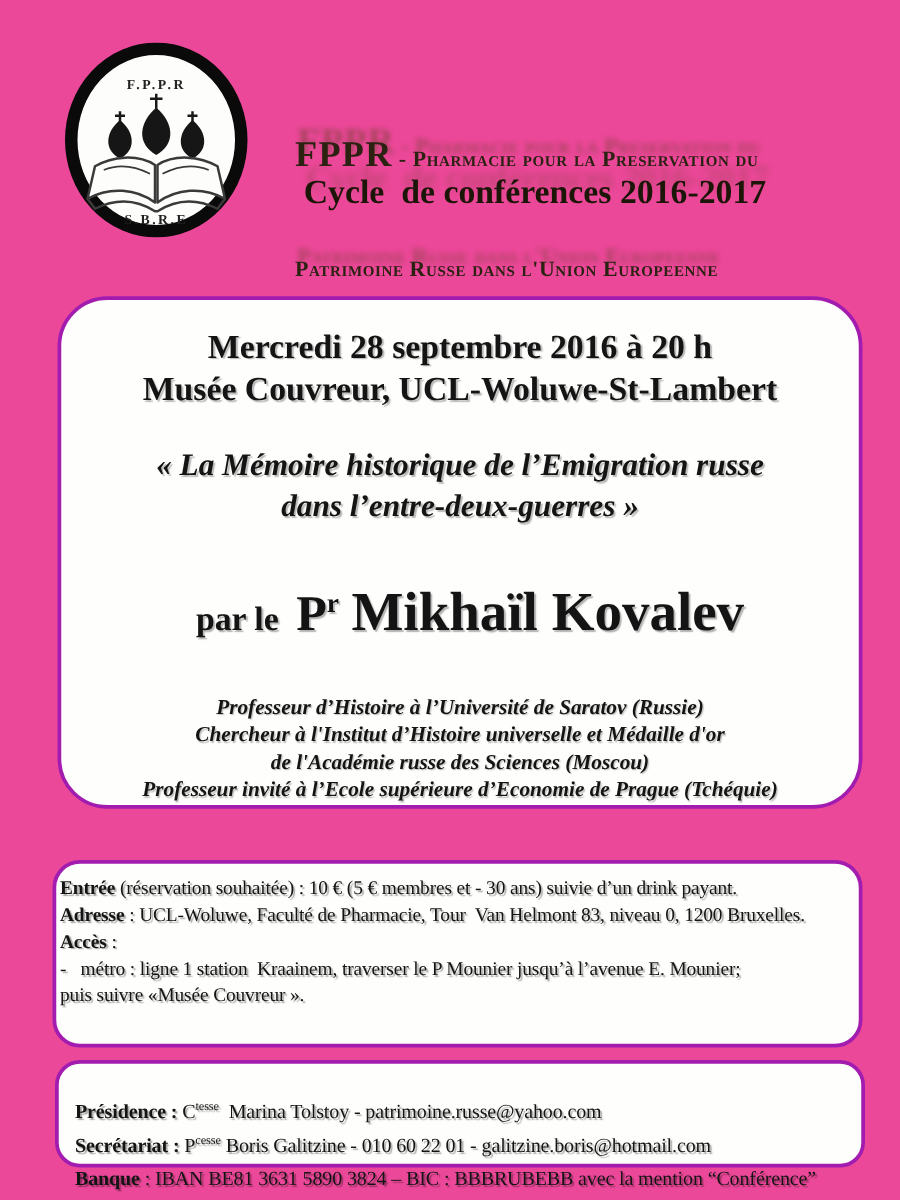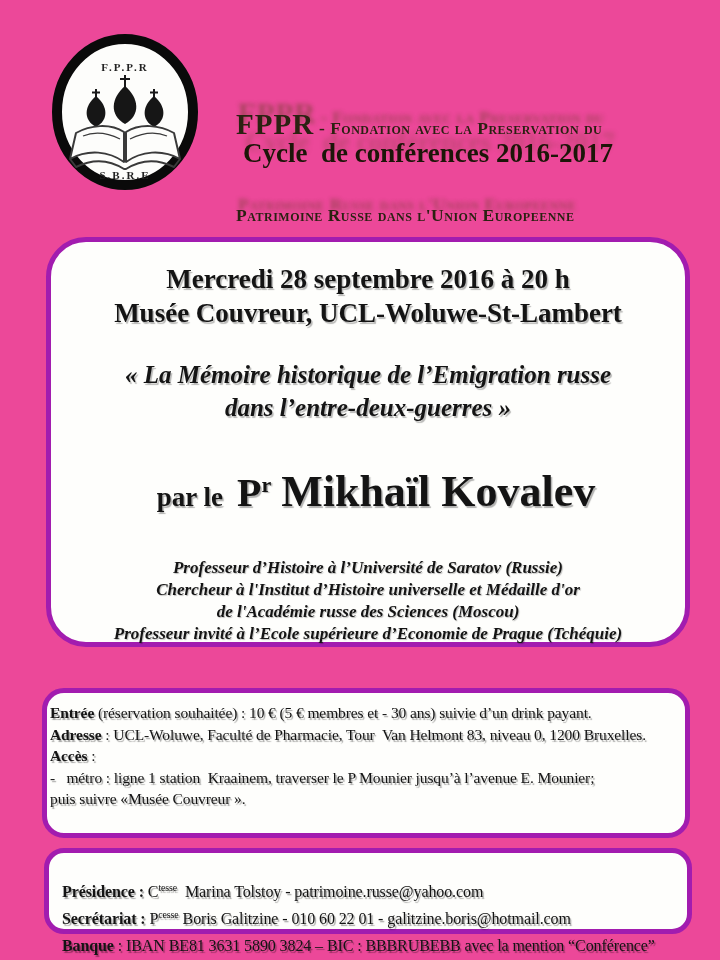--- a/index.html
+++ b/index.html
@@ -27,21 +27,21 @@
   .org-rest{font-size:17.5px;font-weight:600;}
   .org-line2{font-size:17.5px;font-weight:600;}
   .cycle-title{
     position:absolute;left:243px;top:138px;
     font-size:27px;font-weight:bold;color:#1c1608;
     white-space:pre-wrap;
     text-shadow:2px -11px 5px rgba(80,62,18,0.25);
   }
   
   .wbox{
-    position:absolute;background:#FEFEFC;border:5px solid #a21caf;
+    position:absolute;background:#FEFEFC;border:3px solid #a21caf;
     box-sizing:border-box;
   }
   .event-card{left:46px;top:237px;width:644px;height:410px;border-radius:40px;text-align:center;}
   .info-card {left:42px;top:688px;width:648px;height:150px;border-radius:22px;}
   .contact-card{left:44px;top:848px;width:648px;height:86px;border-radius:20px;}
   
   .date-block{margin-top:20px;font-size:27px;font-weight:bold;line-height:34px;
     text-shadow:1.5px 1.5px 1px rgba(0,0,0,0.28);}
   .quote-block{margin-top:28px;font-size:25px;font-weight:bold;font-style:italic;line-height:33px;
     text-shadow:1.5px 1.5px 1px rgba(0,0,0,0.28);}
@@ -91,21 +91,21 @@
         <path d="M74,98 C60,89 40,91 26,99 L20,125 C38,115 59,117 74,128 Z"></path>
         <path d="M76,98 C90,89 110,91 124,99 L130,125 C112,115 91,117 76,128 Z"></path>
         <path d="M20,125 L26,133 C44,124 60,126 74,135 L76,135 C90,126 106,124 124,133 L130,125" fill="none"></path>
         <path d="M33,102 C45,97 58,99 70,105 M80,105 C92,99 105,97 117,102" fill="none" stroke-width="1.3"></path>
       </g>
       <text x="75" y="145" text-anchor="middle" font-size="11" font-weight="bold" letter-spacing="2" fill="#222">S.B.R.E</text>
     </svg>
   </div>
 
   <div class="org-title">
-    <div class="org-line1"><span class="org-abbr">FPPR</span><span class="org-rest"> - </span><span class="org-rest">Fondation avec la Preservation du</span></div>
+    <div class="org-line1"><span class="org-abbr">FPPR</span><span class="org-rest"> - </span><span class="org-rest">Pharmacie pour la Preservation du</span></div>
     <div class="org-line2">Patrimoine Russe dans l'Union Europeenne</div>
   </div>
 
   <div class="cycle-title">Cycle  de conférences 2016-2017</div>
 
   <div class="wbox event-card">
     <div class="date-block">
       <div>Mercredi 28 septembre 2016 à 20 h</div>
       <div>Musée Couvreur, UCL-Woluwe-St-Lambert</div>
     </div>

